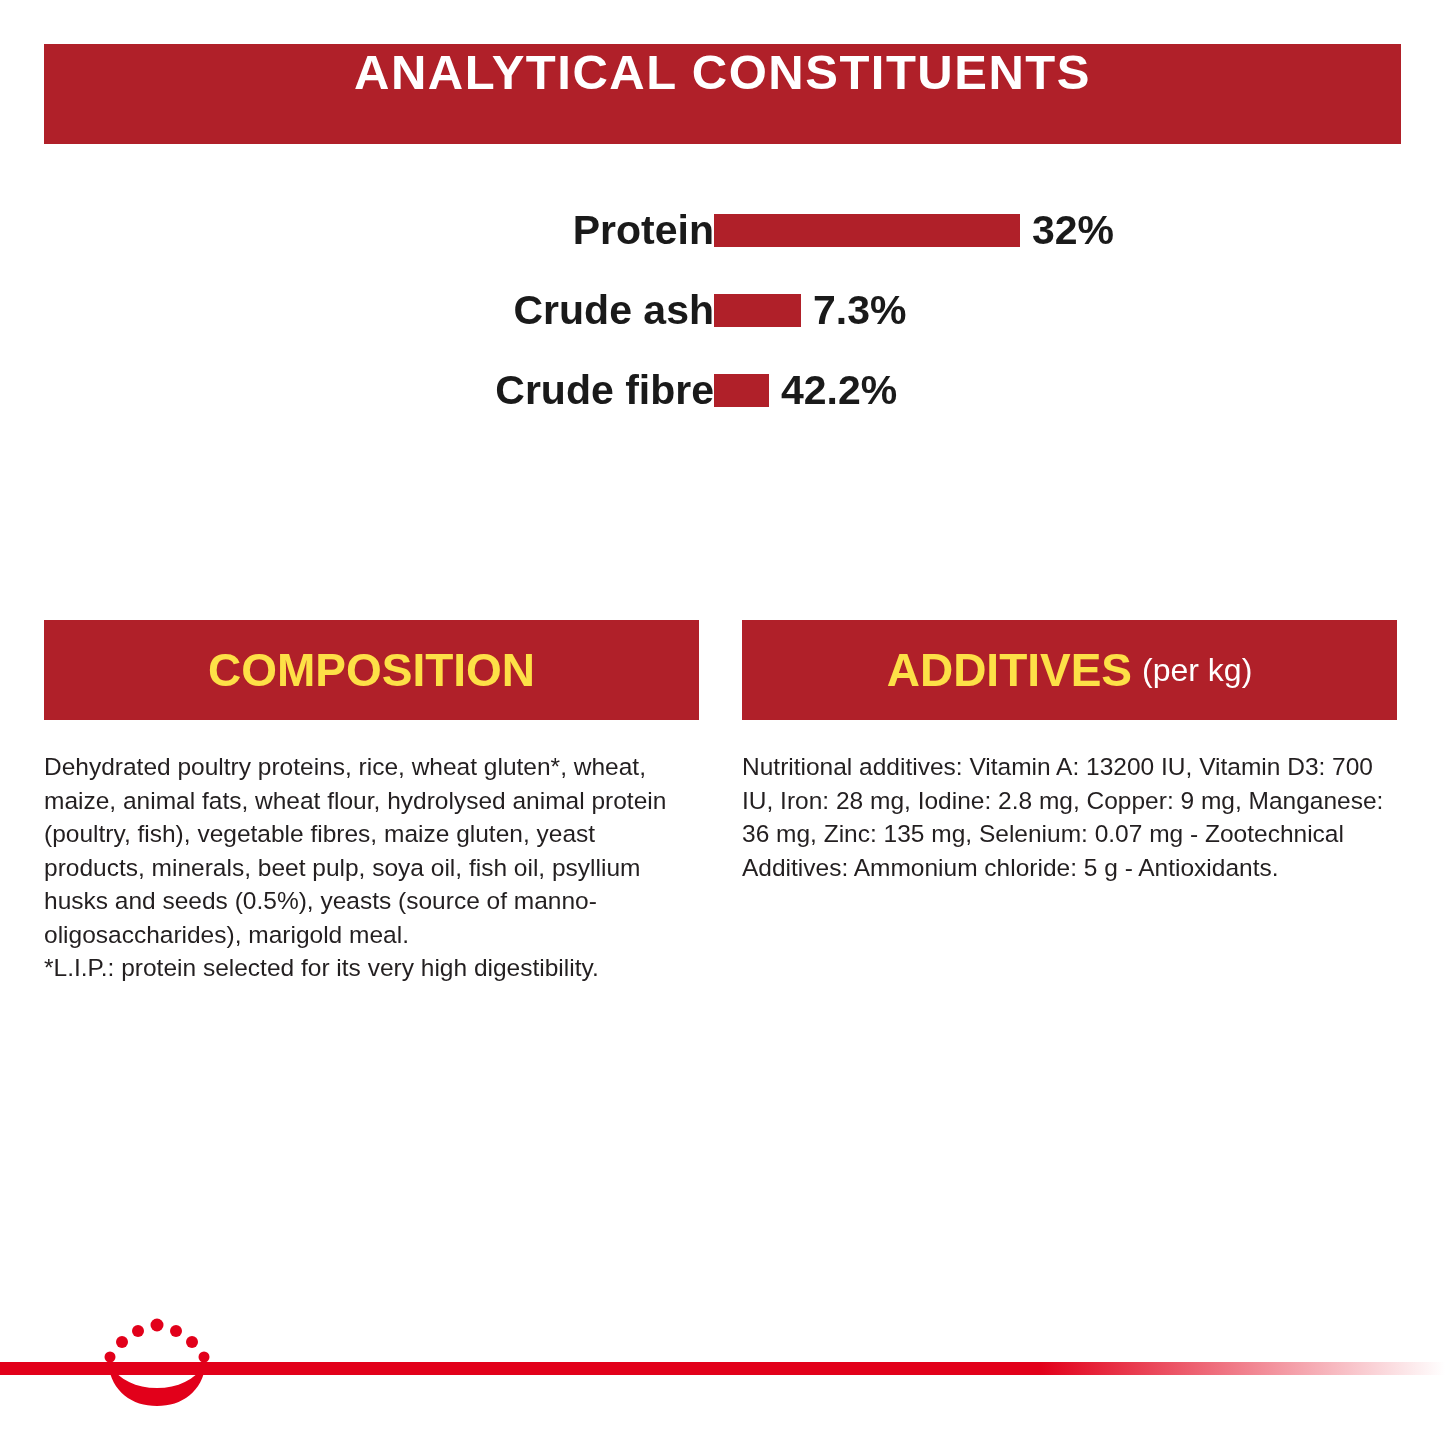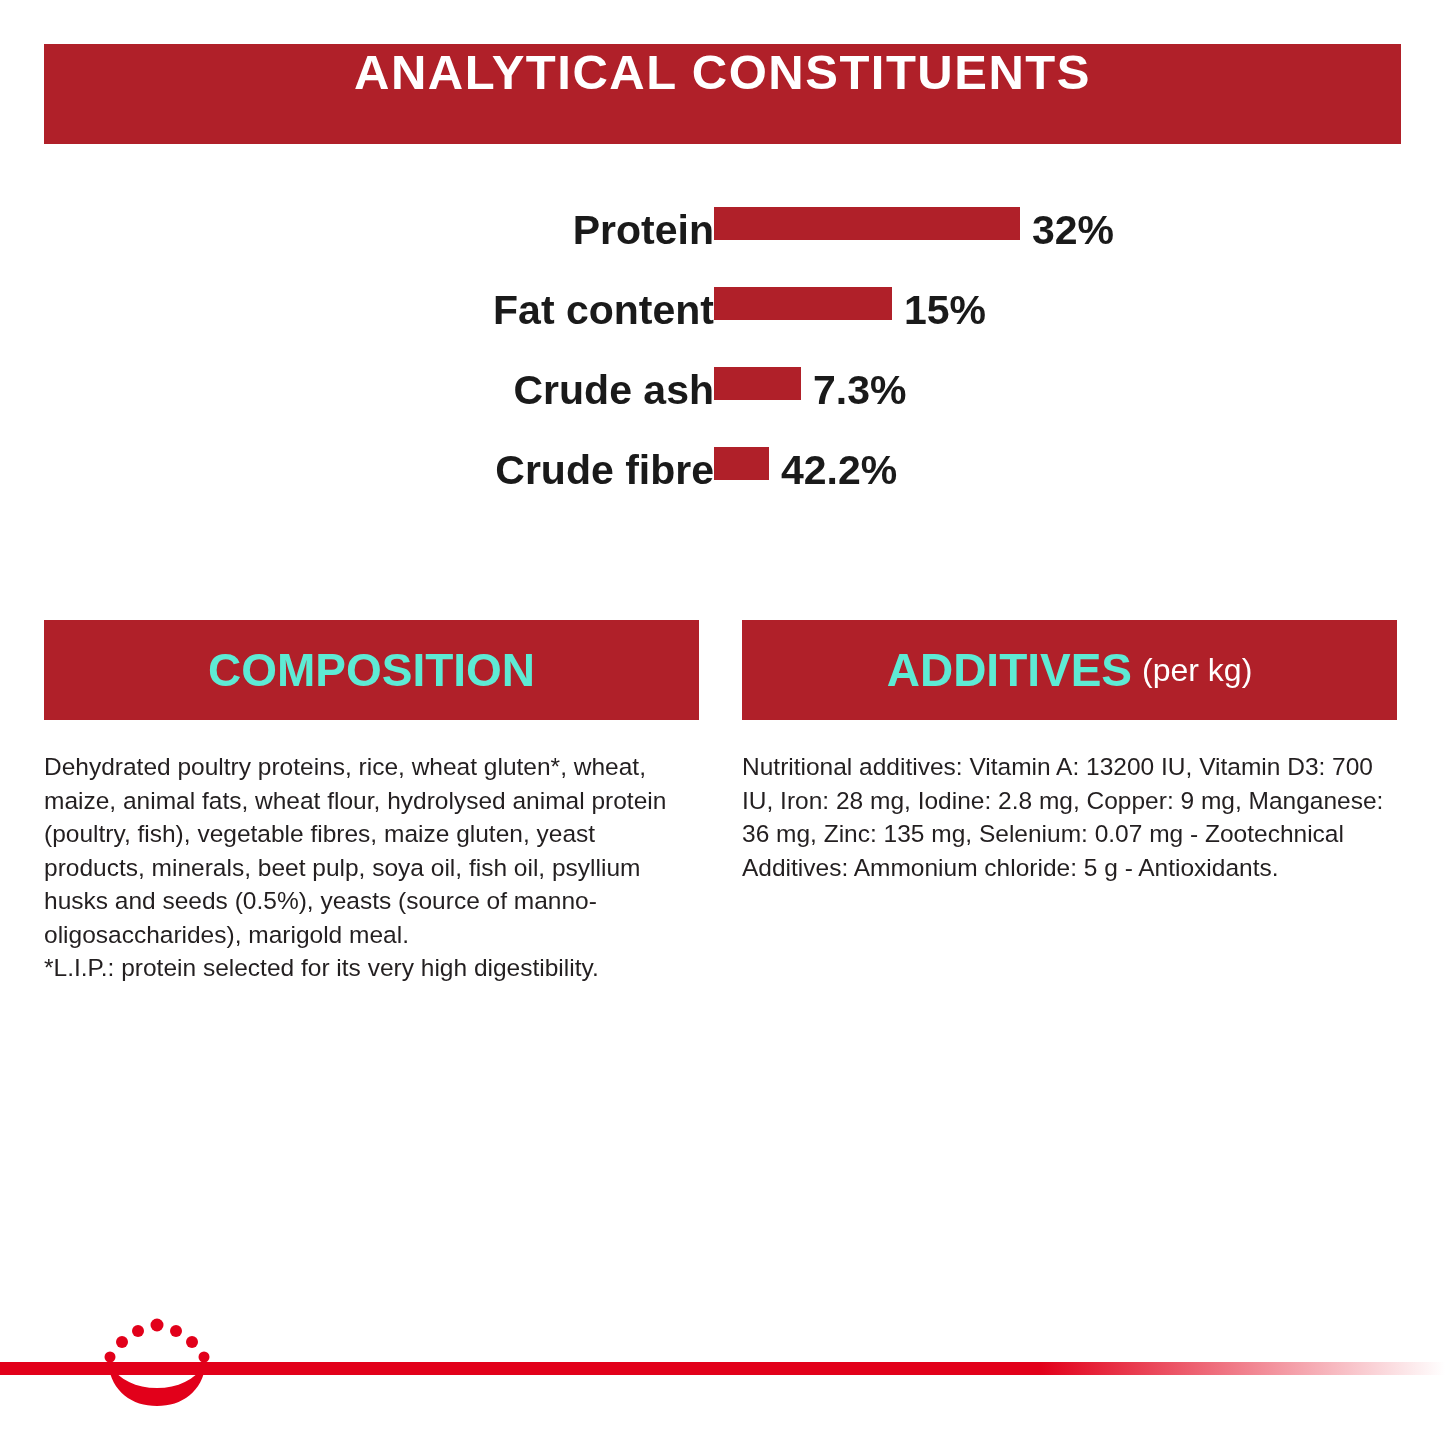--- a/index.html
+++ b/index.html
@@ -51,20 +51,21 @@
     text-align: right;
     font-size: 41px;
     font-weight: bold;
     color: #1a1a1a;
     box-sizing: border-box;
     white-space: nowrap;
   }
   .chart-bar-wrap {
     width: 400px;
     display: flex;
+    align-items: center;
   }
   .chart-bar {
     height: 33px;
     background: #b02029;
   }
   .chart-value {
     font-size: 41px;
     font-weight: bold;
     color: #1a1a1a;
     white-space: nowrap;
@@ -83,21 +84,21 @@
   .section-head {
     height: 100px;
     background: #b02029;
     display: flex;
     align-items: center;
     justify-content: center;
     box-sizing: border-box;
     padding: 0 12px;
   }
   .section-head-text {
-    color: #5eead4;
+    color: #fde047;
     font-size: 46px;
     font-weight: bold;
     text-transform: uppercase;
     white-space: nowrap;
   }
   .section-head-sub {
     color: #ffffff;
     font-size: 32px;
     font-weight: normal;
     margin-left: 10px;
@@ -140,27 +141,20 @@
 <div class="chart">
 
   <div class="chart-row">
     <div class="chart-label">Protein</div>
     <div class="chart-bar-wrap">
       <div class="chart-bar" style="width:380px"></div>
       <span class="chart-value">32%</span>
     </div>
   </div>
 
-  <div class="chart-row">
-    <div class="chart-label">Fat content</div>
-    <div class="chart-bar-wrap">
-      <div class="chart-bar" style="width:178px"></div>
-      <span class="chart-value">15%</span>
-    </div>
-  </div>
 
   <div class="chart-row">
     <div class="chart-label">Crude ash</div>
     <div class="chart-bar-wrap">
       <div class="chart-bar" style="width:87px"></div>
       <span class="chart-value">7.3%</span>
     </div>
   </div>
 
   <div class="chart-row">

